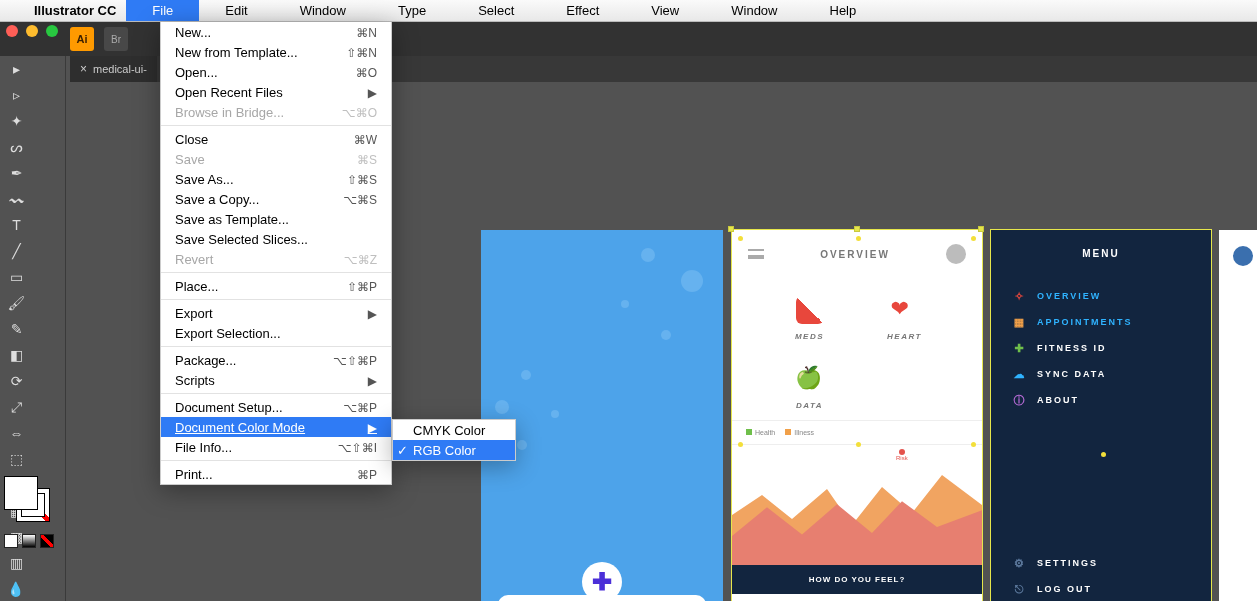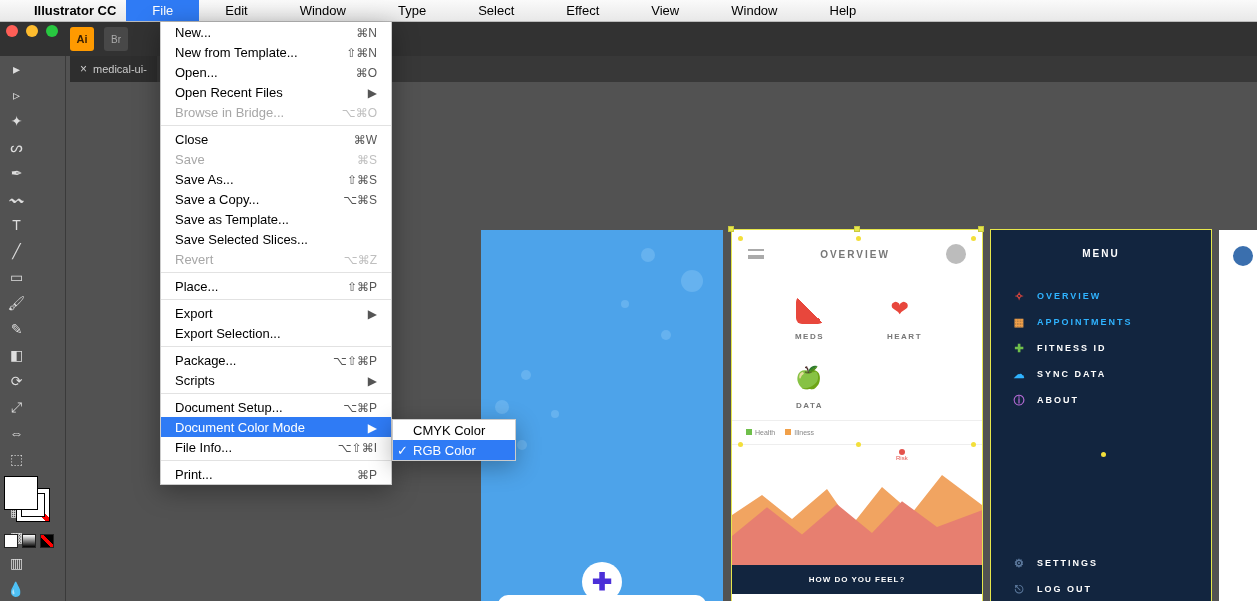--- a/index.html
+++ b/index.html
@@ -32,21 +32,21 @@
 .minisw .b{background:linear-gradient(#fff,#000);}
 .minisw .c{background:#000;position:relative;}
 .minisw .c:after{content:"";position:absolute;inset:0;background:linear-gradient(45deg,transparent 40%,red 40%,red 60%,transparent 60%);}
 .canvas{position:absolute;top:82px;left:66px;right:0;bottom:0;background:#525252;z-index:10;}
 .menu-drop{position:absolute;top:22px;left:160px;width:232px;background:#fff;box-shadow:0 6px 24px rgba(0,0,0,0.35);z-index:200;font-size:13px;border:1px solid #ccc;border-top:none;}
 .menu-drop .row{display:flex;justify-content:space-between;align-items:flex-end;padding:2px 14px;height:20px;}
 .menu-drop .row.disabled{color:#a7a7a7;}
 .menu-drop .row .sc{color:#555;font-size:12px;}
 .menu-drop .row.disabled .sc{color:#bfbfbf;}
 .menu-drop .sep{height:1px;background:#e2e2e2;margin:3px 0;}
-.menu-drop .row.hi{background:#2f7bf5;color:#fff;}
+.menu-drop .row.hi{background:#2f7bf5;color:#fff;text-decoration:underline;}
 .menu-drop .row.hi .sc{color:#fff;}
 .submenu{position:absolute;top:419px;left:392px;width:124px;background:#fff;border:1px solid #ccc;z-index:201;font-size:13px;box-shadow:0 6px 24px rgba(0,0,0,0.3);}
 .submenu .row{padding:2px 12px 2px 20px;height:20px;display:flex;align-items:center;position:relative;}
 .submenu .row.hi{background:#2f7bf5;color:#fff;}
 .submenu .row .chk{position:absolute;left:4px;}
 .artboard{position:absolute;background:#fff;}
 .artboard.selhl{outline:1px solid #e6e64b;}
 .sel-handle{position:absolute;width:6px;height:6px;background:#e6e64b;border:1px solid #c9c93f;}
 
 .ab1{left:415px;top:148px;width:242px;height:426px;background:#4da3ea;}
@@ -56,21 +56,21 @@
 
 .ab2{left:666px;top:148px;width:250px;height:426px;}
 .ov-head{display:flex;align-items:center;justify-content:space-between;padding:14px 16px;}
 .hamb{width:16px;height:10px;border-top:2px solid #aaa;border-bottom:2px solid #aaa;position:relative;}
 .hamb:after{content:"";position:absolute;top:4px;left:0;right:0;height:2px;background:#aaa;}
 .ov-title{font-size:10px;letter-spacing:2px;color:#777;font-weight:600;}
 .avat{width:20px;height:20px;border-radius:50%;background:#bcbcbc;}
 .grid4{display:grid;grid-template-columns:1fr 1fr;gap:24px 0;padding:18px 30px 10px;}
 .grid4 .cell{display:flex;flex-direction:column;align-items:center;gap:8px;}
 .grid4 .ic{width:28px;height:28px;}
-.grid4 .lab{font-size:8px;letter-spacing:1.5px;color:#777;font-weight:600;}
+.grid4 .lab{font-size:8px;letter-spacing:1.5px;color:#777;font-weight:600;font-style:italic;}
 .legend{display:flex;gap:10px;font-size:7px;color:#888;padding:8px 14px;border-top:1px solid #eee;border-bottom:1px solid #eee;}
 .legend .sq{width:6px;height:6px;display:inline-block;margin-right:3px;}
 .chart{position:relative;height:120px;background:#fff;}
 .mtn1{position:absolute;bottom:0;left:0;right:0;height:100px;background:#f1a461;clip-path:polygon(0 50%,12% 30%,24% 54%,38% 24%,48% 60%,60% 22%,72% 48%,84% 10%,100% 40%,100% 100%,0 100%);}
 .mtn2{position:absolute;bottom:0;left:0;right:0;height:76px;background:#e77f70;clip-path:polygon(0 62%,14% 24%,28% 60%,42% 20%,56% 58%,68% 16%,82% 50%,100% 28%,100% 100%,0 100%);}
 .riskdot{position:absolute;left:164px;top:4px;}.riskdot .d{width:6px;height:6px;border-radius:50%;background:#e4524c;margin:0 auto;}
 .riskdot .t{font-size:6px;color:#e4524c;}
 .darkbar{background:#12253f;color:#fff;text-align:center;font-size:8px;letter-spacing:1px;padding:10px 0;font-weight:600;}
 
 .ab3{left:925px;top:148px;width:220px;height:426px;background:#12253f;color:#fff;}

